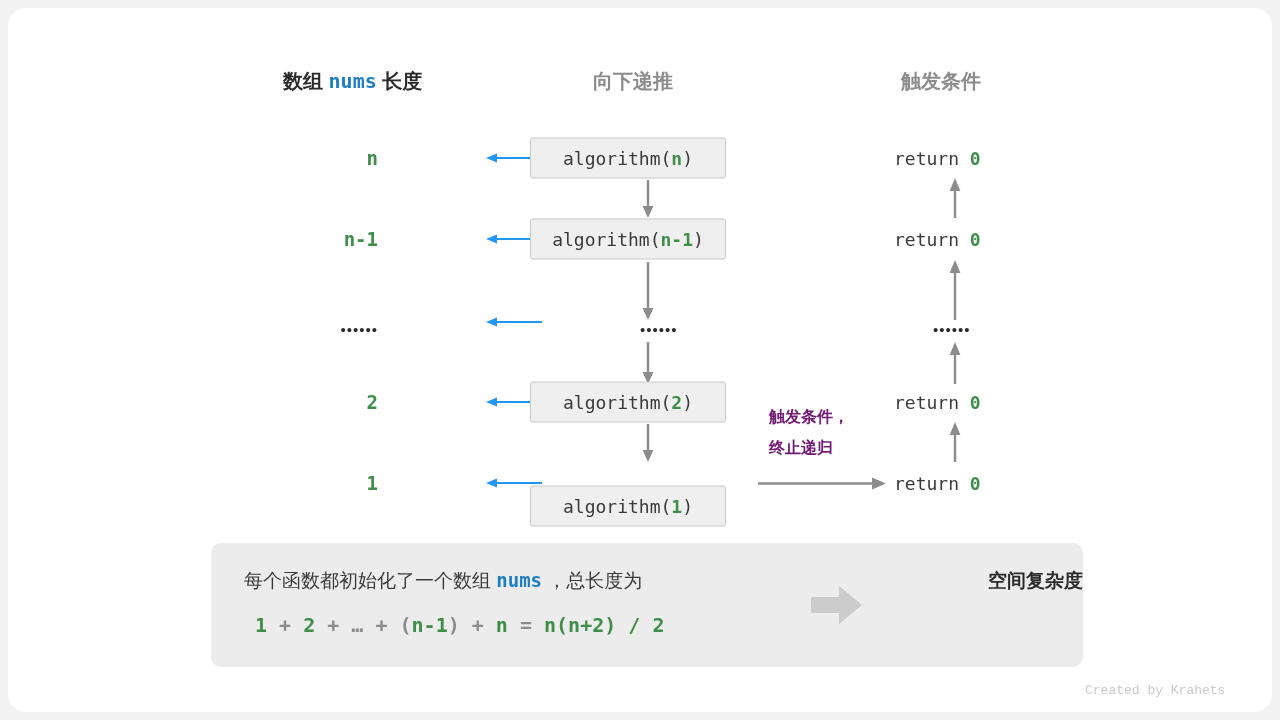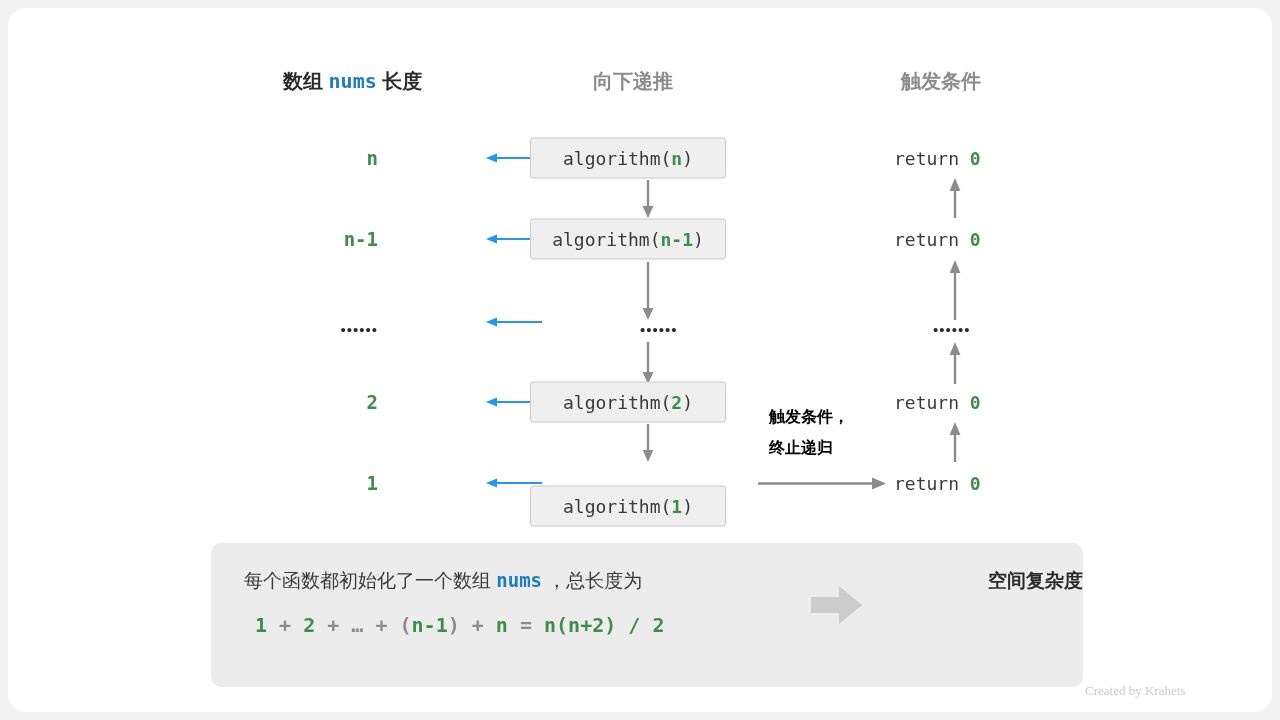--- a/index.html
+++ b/index.html
@@ -85,29 +85,29 @@
   
   .varrow{position:absolute;}
   
   .harrow{position:absolute;}
 
   .trigger{
     position:absolute;
     left:761px;top:393px;
     font-size:16px;font-weight:bold;
     line-height:31px;
-    color:#000000;
+    color:#701a75;
     white-space:nowrap;
   }
 
   
   .summary{
     position:absolute;
     left:203px;top:535px;
-    width:872px;height:144px;
+    width:872px;height:124px;
     background:#ececec;
     border-radius:10px;
   }
   .sum-line1{
     position:absolute;left:33px;top:25px;
     font-size:19px;color:#3a3a3a;white-space:nowrap;
   }
   .sum-line1 .kw{
     color:#1f7ec2;font-weight:bold;
     font-family:"DejaVu Sans Mono","Liberation Mono",monospace;
@@ -129,21 +129,21 @@
   }
   .sum-val{
     margin-top:14px;
     font-size:21px;font-weight:bold;color:#ec6b1e;white-space:nowrap;
   }
   .sum-val .mono{font-family:"DejaVu Sans Mono","Liberation Mono",monospace;}
   .sup{font-size:13px;vertical-align:super;}
 
   .credit{
     position:absolute;left:1077px;top:675px;
-    font-family:Liberation Serif, serif;
+    font-family:Liberation Mono, monospace;
     font-size:13px;color:#c9c9c9;white-space:nowrap;
   }
 </style>
 </head>
 <body>
 
 <div class="card">
 
   <div class="hdr hdr-left"><span>数组 </span><span class="kw">nums</span><span> 长度</span></div>
 

